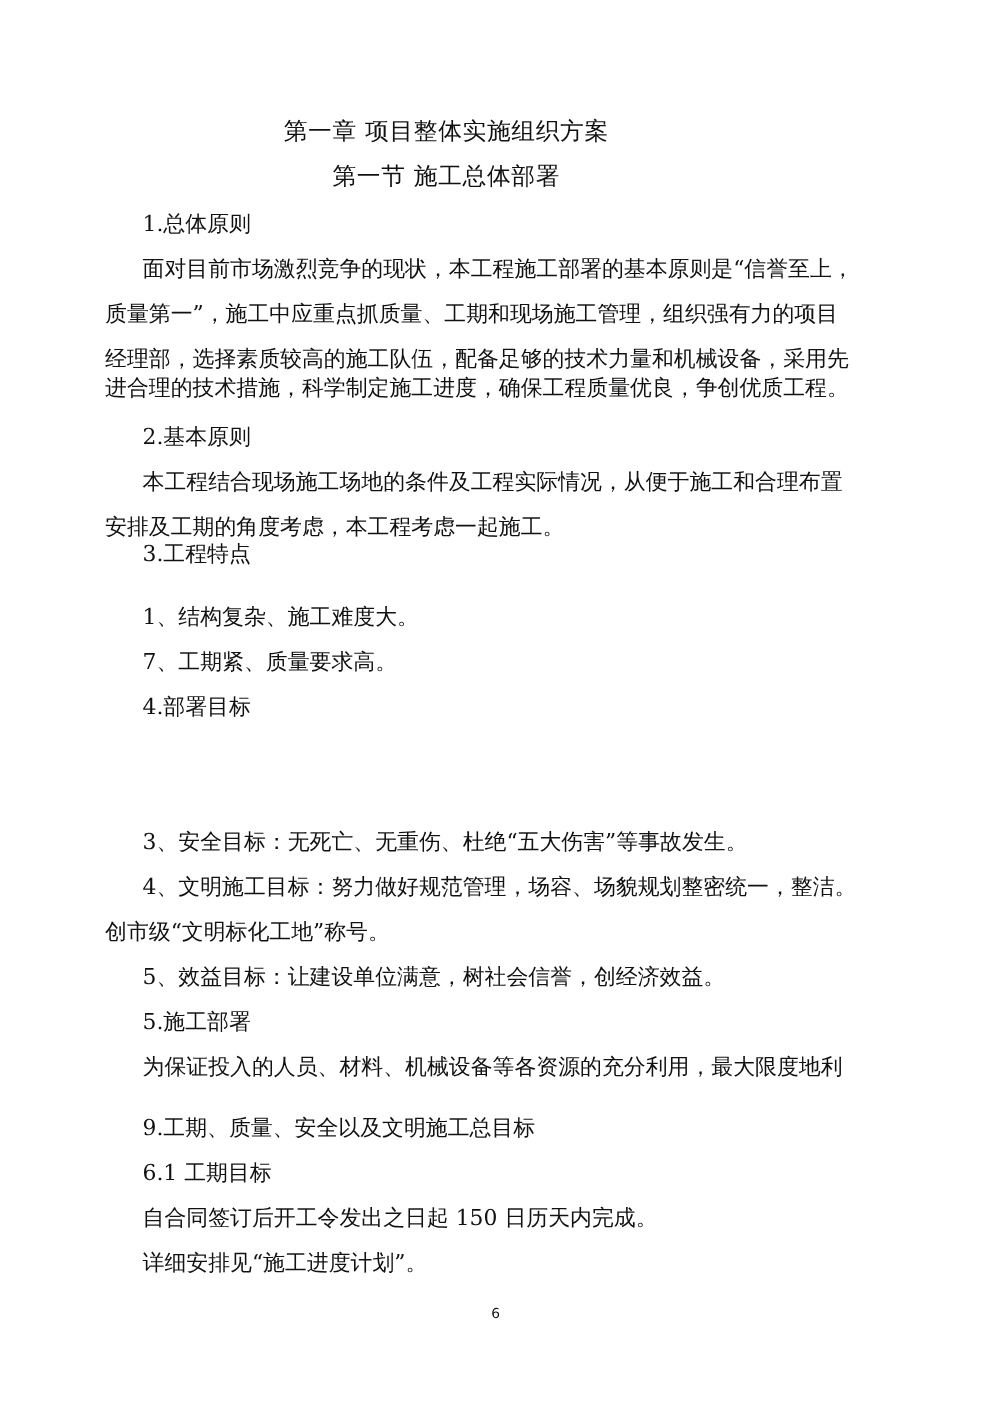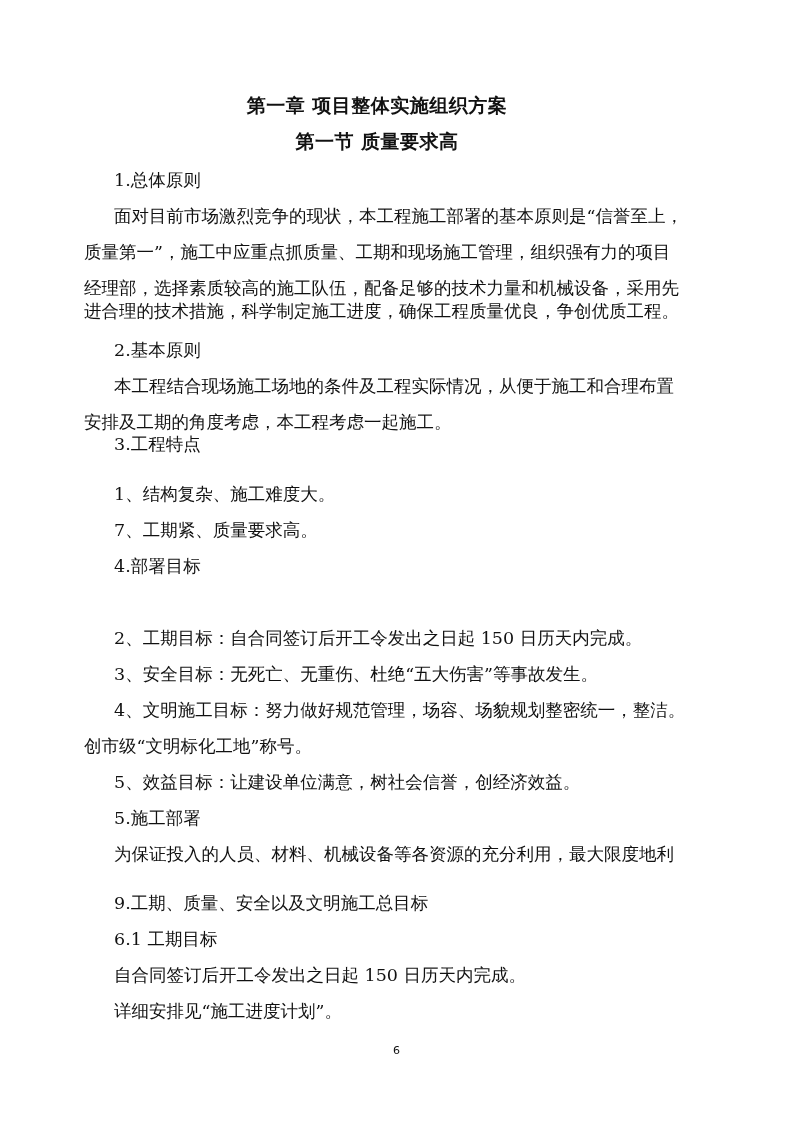--- a/index.html
+++ b/index.html
@@ -1,50 +1,49 @@
 <!DOCTYPE html>
 <html><head>
 <meta charset="utf-8">
 <style>
   html, body { margin: 0; padding: 0; background: #ffffff; }
   body { width: 793px; height: 1122px; position: relative; overflow: hidden;
          font-family: "DejaVu Serif", "Liberation Serif", serif; color: #111111; }
   .page { position: absolute; left: 0; top: 0; width: 793px; height: 1122px; background: #fff; }
   .title { position: absolute; left: 0; width: 714px; text-align: center;
-           font-family: "DejaVu Sans", "Liberation Sans", sans-serif; font-weight: bold;
-           font-size: 19px; line-height: 24px; letter-spacing: 0.5px; margin-left: 20px; }
+           font-family: "DejaVu Sans", "Liberation Sans", sans-serif; font-weight: normal;
+           font-size: 19px; line-height: 24px; letter-spacing: 0.5px; }
   .line { position: absolute; left: 0; font-size: 17.5px; line-height: 24px; white-space: nowrap; }
   .indent { left: 114px; }
   .flush { left: 84px; }
   .pageno { position: absolute; left: 0; width: 793px; top: 1044px; text-align: center;
             font-family: "DejaVu Sans", "Liberation Sans", sans-serif; font-size: 11px; }
 </style>
 </head>
 <body>
 
 <div class="page">
   <div class="title" style="top:93px">第一章  项目整体实施组织方案</div>
-  <div class="title" style="top:129px">第一节  质量要求高</div>
+  <div class="title" style="top:129px">第一节  施工总体部署</div>
 
   <div class="line indent" style="top:168px">1.总体原则</div>
   <div class="line indent" style="top:204px">面对目前市场激烈竞争的现状，本工程施工部署的基本原则是“信誉至上，</div>
   <div class="line flush" style="top:240px">质量第一”，施工中应重点抓质量、工期和现场施工管理，组织强有力的项目</div>
   <div class="line flush" style="top:276px">经理部，选择素质较高的施工队伍，配备足够的技术力量和机械设备，采用先</div>
   <div class="line flush" style="top:299px">进合理的技术措施，科学制定施工进度，确保工程质量优良，争创优质工程。</div>
 
   <div class="line indent" style="top:338px">2.基本原则</div>
   <div class="line indent" style="top:374px">本工程结合现场施工场地的条件及工程实际情况，从便于施工和合理布置</div>
   <div class="line flush" style="top:410px">安排及工期的角度考虑，本工程考虑一起施工。</div>
 
   <div class="line indent" style="top:432px">3.工程特点</div>
   <div class="line indent" style="top:482px">1、结构复杂、施工难度大。</div>
   <div class="line indent" style="top:518px">7、工期紧、质量要求高。</div>
 
   <div class="line indent" style="top:554px">4.部署目标</div>
-  <div class="line indent" style="top:626px">2、工期目标：自合同签订后开工令发出之日起 150 日历天内完成。</div>
   <div class="line indent" style="top:662px">3、安全目标：无死亡、无重伤、杜绝“五大伤害”等事故发生。</div>
   <div class="line indent" style="top:698px">4、文明施工目标：努力做好规范管理，场容、场貌规划整密统一，整洁。</div>
   <div class="line flush" style="top:734px">创市级“文明标化工地”称号。</div>
   <div class="line indent" style="top:770px">5、效益目标：让建设单位满意，树社会信誉，创经济效益。</div>
 
   <div class="line indent" style="top:806px">5.施工部署</div>
   <div class="line indent" style="top:842px">为保证投入的人员、材料、机械设备等各资源的充分利用，最大限度地利</div>
 
   <div class="line indent" style="top:891px">9.工期、质量、安全以及文明施工总目标</div>
   <div class="line indent" style="top:927px">6.1 工期目标</div>

